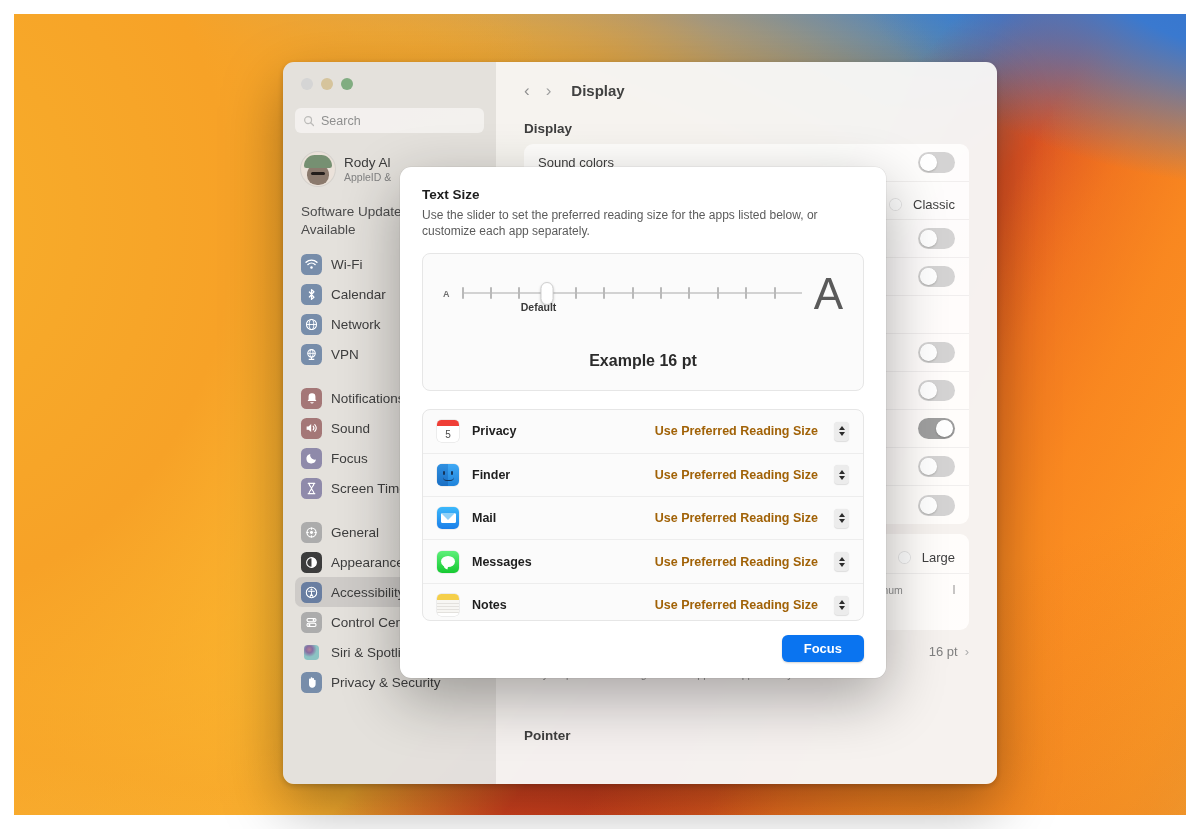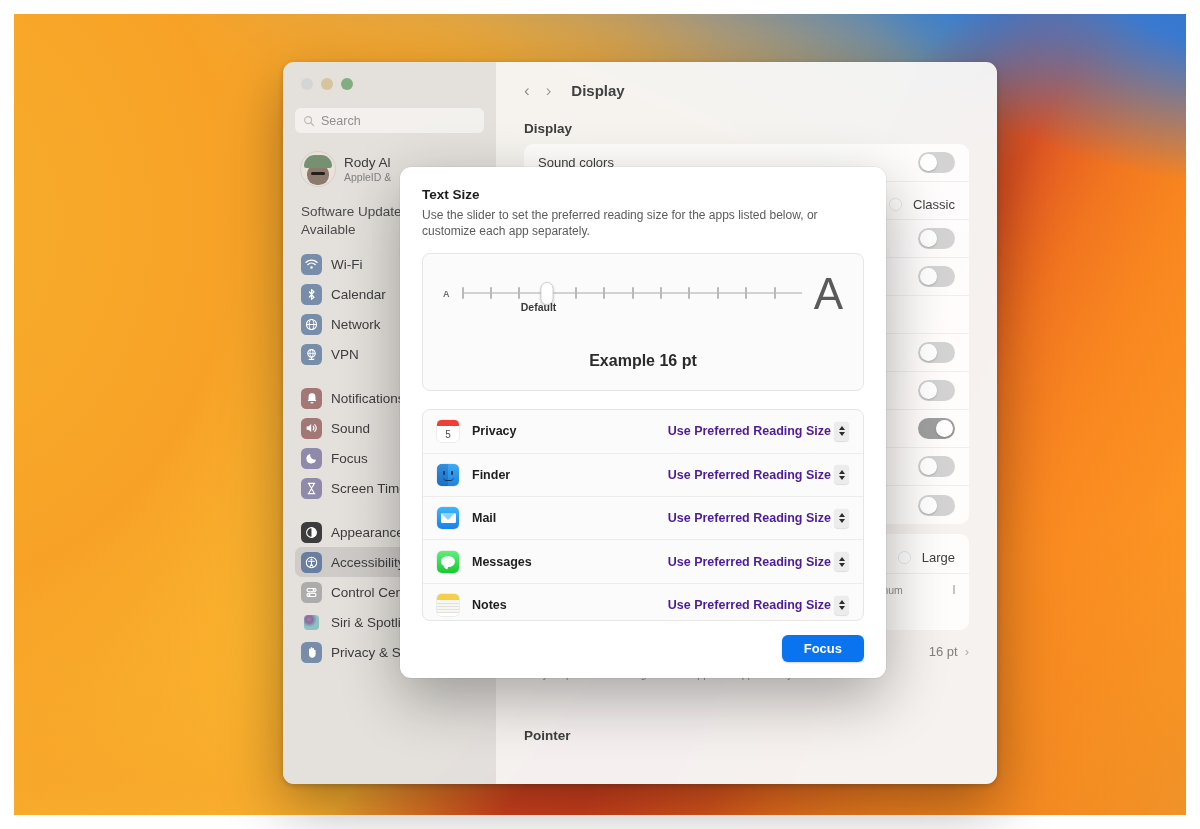--- a/index.html
+++ b/index.html
@@ -298,22 +298,22 @@
     padding: 0 14px;
     border-bottom: 1px solid #ededed;
   }
   .app-row:last-child { border-bottom: none; }
   .app-ico { width: 22px; height: 22px; flex: none; position: relative; }
   .app-name {
     font-size: 12.5px; font-weight: 700; color: #1f1f1f;
     margin-left: 13px; flex: 1;
   }
   .app-value {
-    font-size: 12.5px; font-weight: 700; color: #4c1d95;
-    margin-right: 3px;
+    font-size: 12.5px; font-weight: 700; color: #a16207;
+    margin-right: 16px;
   }
   .stepper {
     width: 15px; height: 19px; border-radius: 4px;
     background: #ececec;
     display: flex; flex-direction: column;
     align-items: center; justify-content: center;
     gap: 2px; flex: none;
     box-shadow: 0 .5px 1px rgba(0,0,0,.12);
   }
   .stepper .ar { width: 0; height: 0; border-left: 3.5px solid transparent; border-right: 3.5px solid transparent; }
@@ -519,20 +519,30 @@
               <span class="nav-ico" style="background: rgb(143, 127, 224);">
                 <svg width="11" height="13" viewBox="0 0 12 16">
                   <path d="M2 1.6h8M2 14.4h8" stroke="#fff" stroke-width="1.5" stroke-linecap="round"></path>
                   <path d="M3 1.8c0 3 3 4.6 3 6.2 0 1.6-3 3.2-3 6.2M9 1.8c0 3-3 4.6-3 6.2 0 1.6 3 3.2 3 6.2" stroke="#fff" stroke-width="1.4" fill="none"></path>
                 </svg>
               </span>
               <span class="nav-label">Screen Time</span>
             </div>
           </div>
           <div class="nav-group gap">
+            <div class="nav-item">
+              <span class="nav-ico" style="background: rgb(167, 167, 167);">
+                <svg width="13" height="13" viewBox="0 0 16 16">
+                  <circle cx="8" cy="8" r="5.6" fill="none" stroke="#fff" stroke-width="1.4"></circle>
+                  <circle cx="8" cy="8" r="1.8" fill="#fff"></circle>
+                  <path d="M8 2.4v1.6M8 12v1.6M2.4 8h1.6M12 8h1.6" stroke="#fff" stroke-width="1.3" stroke-linecap="round"></path>
+                </svg>
+              </span>
+              <span class="nav-label">General</span>
+            </div>
             <div class="nav-item">
               <span class="nav-ico" style="background: rgb(58, 58, 58);">
                 <svg width="13" height="13" viewBox="0 0 16 16">
                   <circle cx="8" cy="8" r="6" fill="none" stroke="#fff" stroke-width="1.3"></circle>
                   <path d="M8 2a6 6 0 0 1 0 12z" fill="#fff"></path>
                 </svg>
               </span>
               <span class="nav-label">Appearance</span>
             </div>
             <div class="nav-item selected">

